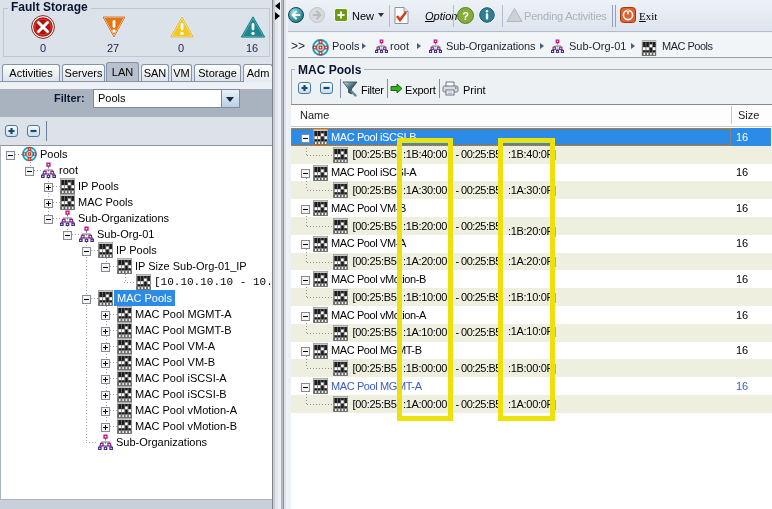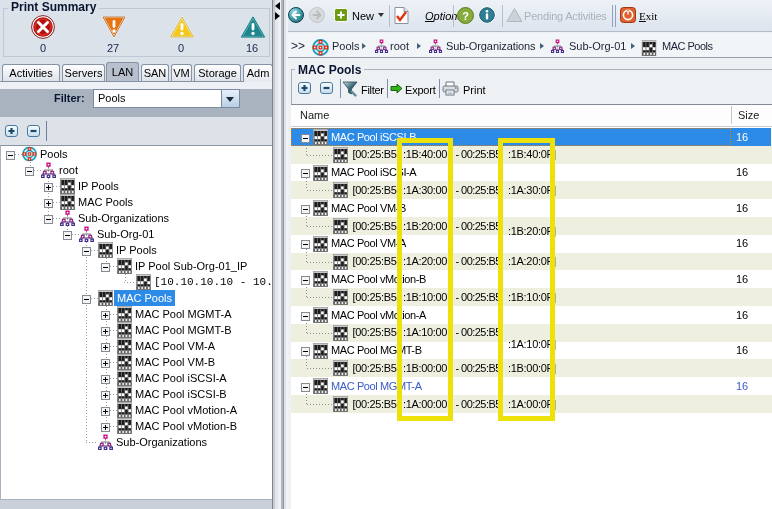--- a/index.html
+++ b/index.html
@@ -58,21 +58,21 @@
   <rect x="12.7" y="7.3" width="1.4" height="1.4"></rect>
   <rect x="7.3" y="7.3" width="1.4" height="1.4"></rect>
  </g>
 </symbol>
 </defs>
 </svg>
 
 <div class="ab" style="left:0;top:0;width:273px;height:509px;background:#fff;"></div>
 <div class="ab" style="left:0;top:0;width:273px;height:62px;background:#dbe2e9;"></div>
 <div class="ab" style="left:3px;top:8px;width:267px;height:49px;border:1px solid #bdc8d3;"></div>
-<div class="ab nw" style="left:8px;top:0px;height:13px;padding:0 3px;background:#dbe2e9;font-weight:bold;font-size:12px;color:#0a1430;">Print Summary</div>
+<div class="ab nw" style="left:8px;top:0px;height:13px;padding:0 3px;background:#dbe2e9;font-weight:bold;font-size:12px;color:#0a1430;">Fault Storage</div>
 <div class="ab" style="left:31px;top:15px;width:24px;height:24px;"><svg width="24" height="24" viewBox="0 0 24 24">
       <circle cx="12" cy="12" r="10.6" fill="#b01010" stroke="#ffffff" stroke-width="1.6"></circle>
       <circle cx="12" cy="12" r="11.4" fill="none" stroke="#802020" stroke-width="1"></circle>
       <circle cx="12" cy="12" r="8" fill="none" stroke="#d83020" stroke-width="1.6"></circle>
       <path d="M7.5 7.5 L16.5 16.5 M16.5 7.5 L7.5 16.5" stroke="#fff" stroke-width="3" stroke-linecap="round"></path>
     </svg></div>
 <div class="ab" style="left:101px;top:15px;width:24px;height:24px;"><svg width="26" height="24" viewBox="0 0 26 24">
       <path d="M2 2 L24 2 L13 22 Z" fill="#e87410" stroke="#ffffff" stroke-width="1.6" stroke-linejoin="round"></path>
       <path d="M2 2 L24 2 L13 22 Z" fill="none" stroke="#a34a06" stroke-width="0.8" stroke-linejoin="round" transform="translate(0,0) scale(1)"></path>
       <rect x="11.6" y="5" width="2.8" height="8" rx="1.4" fill="#fff"></rect>
@@ -200,21 +200,21 @@
   </svg>
 <div class="ab nw" style="left:116px;top:242px;height:16px;line-height:16px;">IP Pools</div>
 <div class="ab" style="left:110px;top:266px;width:7px;height:1px;background-image:repeating-linear-gradient(90deg,#9aa2ab 0 1px,transparent 1px 3px);"></div>
 <div class="ab" style="left:101px;top:262px;width:9px;height:9px;"><svg width="9" height="9" viewBox="0 0 9 9">
       <rect x="0.5" y="0.5" width="8" height="8" fill="#f4f4f4" stroke="#848b94"></rect>
       <path d="M2 4.5 L7 4.5" stroke="#000" stroke-width="1"></path>
     </svg></div>
 <svg class="ab" style="left:117px;top:258px;" width="15" height="16" viewBox="0 0 15 16">
     <use href="#icpool"></use>
   </svg>
-<div class="ab nw" style="left:135px;top:258px;height:16px;line-height:16px;">IP Pool Sub-Org-01_IP</div>
+<div class="ab nw" style="left:135px;top:258px;height:16px;line-height:16px;">IP Size Sub-Org-01_IP</div>
 <div class="ab" style="left:124px;top:282px;width:12px;height:1px;background-image:repeating-linear-gradient(90deg,#9aa2ab 0 1px,transparent 1px 3px);"></div>
 <svg class="ab" style="left:136px;top:274px;" width="15" height="16" viewBox="0 0 15 16">
     <use href="#icpool"></use>
   </svg>
 <div class="ab nw" style="left:154px;top:274px;height:16px;line-height:16px;font-family:Liberation Mono, monospace;">[10.10.10.10 - 10.10.10</div>
 <div class="ab" style="left:91px;top:298px;width:7px;height:1px;background-image:repeating-linear-gradient(90deg,#9aa2ab 0 1px,transparent 1px 3px);"></div>
 <div class="ab" style="left:82px;top:294px;width:9px;height:9px;"><svg width="9" height="9" viewBox="0 0 9 9">
       <rect x="0.5" y="0.5" width="8" height="8" fill="#f4f4f4" stroke="#848b94"></rect>
       <path d="M2 4.5 L7 4.5" stroke="#000" stroke-width="1"></path>
     </svg></div>
@@ -534,21 +534,21 @@
 <div class="ab nw" style="left:736px;top:308.5px;">16</div>
 <div class="ab" style="left:291px;top:323.8px;width:481px;height:17.8px;background:#efefe0;"></div>
 <div class="ab" style="left:306px;top:320.0px;width:1px;height:12.8px;background-image:repeating-linear-gradient(#8a9299 0 1px,transparent 1px 3px);"></div>
 <div class="ab" style="left:307px;top:332.8px;width:25px;height:1px;background-image:repeating-linear-gradient(90deg,#8a9299 0 1px,transparent 1px 3px);"></div>
 <svg class="ab" style="left:332.5px;top:324.8px;" width="15" height="16" viewBox="0 0 15 16">
     <use href="#icpool"></use>
   </svg>
 <div class="ab nw" style="left:352.5px;top:326.3px;letter-spacing:-0.35px;">[00:25:B5</div>
 <div class="ab nw" style="left:403px;top:326.3px;letter-spacing:-0.35px;">:1A:10:00</div>
 <div class="ab nw" style="left:455.5px;top:326.3px;letter-spacing:-0.55px;">- 00:25:B5</div>
-<div class="ab nw" style="left:508px;top:338px;letter-spacing:-0.3px;text-align:right;">:1A:10:0F]</div>
+<div class="ab nw" style="left:508px;top:325px;letter-spacing:-0.3px;text-align:right;">:1A:10:0F]</div>
 <div class="ab" style="left:301px;top:346.1px;width:9px;height:9px;"><svg width="9" height="9" viewBox="0 0 9 9">
       <rect x="0.5" y="0.5" width="8" height="8" fill="#f4f4f4" stroke="#848b94"></rect>
       <path d="M2 4.5 L7 4.5" stroke="#000" stroke-width="1"></path>
     </svg></div>
 <svg class="ab" style="left:313px;top:342.6px;" width="15" height="16" viewBox="0 0 15 16">
     <use href="#icpool"></use>
   </svg>
 <div class="ab nw" style="left:331px;top:344.1px;letter-spacing:-0.4px;">MAC Pool MGMT-B</div>
 <div class="ab nw" style="left:736px;top:344.1px;">16</div>
 <div class="ab" style="left:291px;top:359.40000000000003px;width:481px;height:17.8px;background:#efefe0;"></div>

